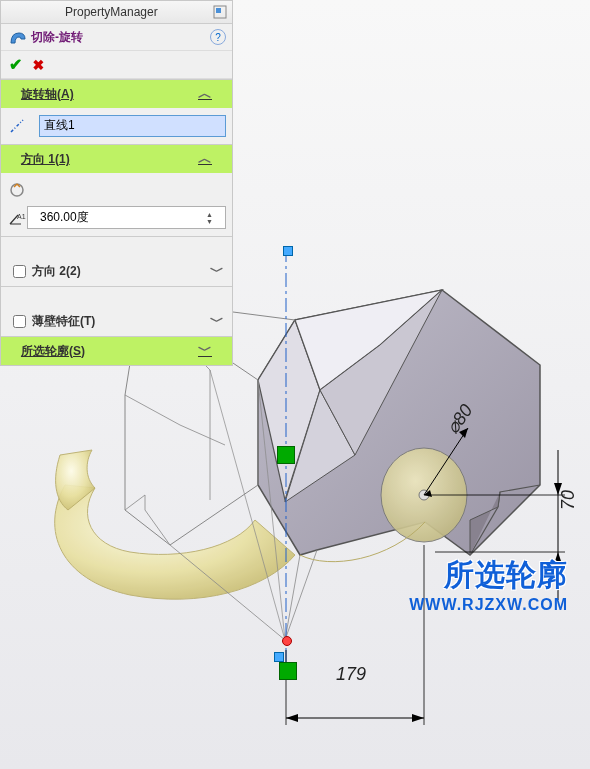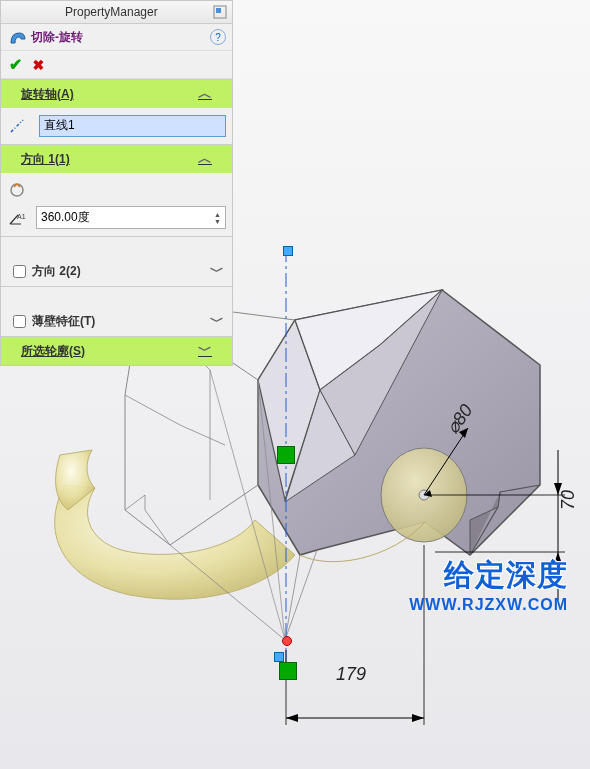--- a/index.html
+++ b/index.html
@@ -16,21 +16,21 @@
 .ok-btn{color:#00a000;font-size:16px;font-weight:bold;}
 .cancel-btn{color:#d00000;font-size:14px;font-weight:bold;}
 .section-head{display:flex;align-items:center;padding:5px 20px;font-weight:bold;color:#333;background:#bef264;text-decoration:underline;}
 .chev{margin-left:auto;color:#666;font-size:14px;}
 .section-body{padding:4px 6px;background:#f0f0f0;}
 .field-row{display:flex;align-items:center;margin:3px 0;}
 .tiny-icon{width:20px;height:20px;display:flex;align-items:center;justify-content:center;flex:0 0 20px;}
 .sel-box{flex:1;background:#d0e0ff;border:1px solid #5b9bd5;height:18px;padding:1px 4px;margin-left:12px;}
 .combo{flex:1;height:21px;border:1px solid #b0b0b0;background:linear-gradient(#fff,#eee);display:flex;align-items:center;padding:0 4px;margin-left:3px;}
 .combo .arrow{margin-left:auto;font-size:9px;color:#555;}
-.spin{flex:1;height:21px;border:1px solid #b0b0b0;background:#fff;display:flex;align-items:center;padding:0 4px;margin-left:9px;}
+.spin{flex:1;height:21px;border:1px solid #b0b0b0;background:#fff;display:flex;align-items:center;padding:0 12px;margin-left:0;}
 .spin .ud{margin-left:auto;display:flex;flex-direction:column;font-size:7px;line-height:7px;color:#555;}
 .chk-row{display:flex;align-items:center;padding:5px 8px;font-weight:bold;color:#333;margin-top:20px;}
 .chk-row input{margin-right:6px;}
 .divider{height:1px;background:#ccc;margin:0;}
 
 
 .dim{position:absolute;font-family:Arial,sans-serif;font-size:18px;color:#222;font-style:italic;}
 
 
 .wm{position:absolute;right:22px;bottom:155px;text-align:right;}
@@ -116,21 +116,21 @@
   <div class="tag3d tag-g" style="left:277px;top:446px"></div>
   <div class="tag3d tag-r" style="left:282px;top:636px"></div>
   <div class="tag3d tag-b" style="left:274px;top:652px"></div>
   <div class="tag3d tag-g" style="left:279px;top:662px"></div>
 
   <div class="dim" style="left:444px;top:408px;transform:rotate(-55deg)">⌀80</div>
   <div class="dim" style="left:558px;top:510px;transform:rotate(-90deg);transform-origin:left top">70</div>
   <div class="dim" style="left:336px;top:664px">179</div>
 
   <div class="wm">
-    <div class="wm1">给定深度</div>
+    <div class="wm1">所选轮廓</div>
     <div class="wm2">WWW.RJZXW.COM</div>
   </div>
 
   <div class="panel">
     <div class="pm-header">
       <span style="margin-left:60px;">PropertyManager</span>
       <span class="spacer"></span>
       <span class="pm-icon">
         <svg width="14" height="14">
             <rect x="1" y="1" width="12" height="12" fill="none" stroke="#888"></rect>

